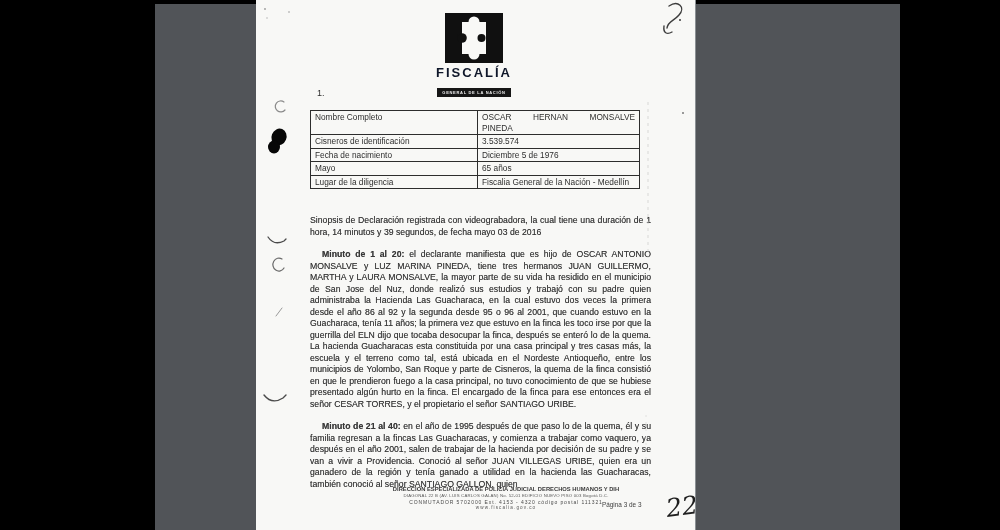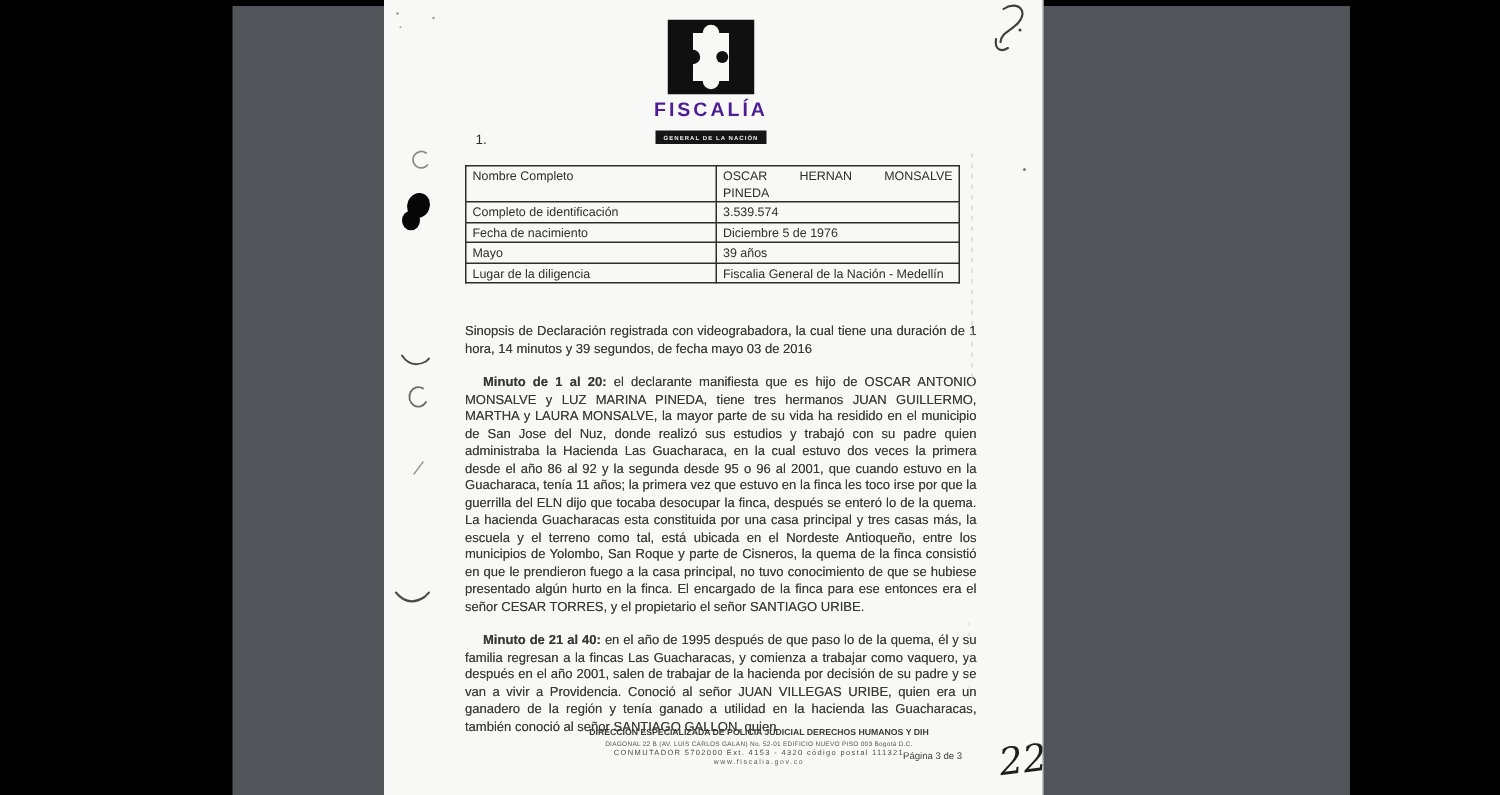--- a/index.html
+++ b/index.html
@@ -18,21 +18,21 @@
     position:absolute; left:256px; top:0; width:439px; height:530px;
     background:#f8f8f6;
     border-right:1px solid #8b9094;
     overflow:hidden;
     color:#3b3b3b;
   }
 
   
   .logo-wrap { position:absolute; left:158px; top:13px; width:120px; text-align:center; }
   .logo-square { display:block; margin:0 auto; }
-  .logo-title { font-size:13px; font-weight:bold; letter-spacing:2px; color:#4c1d95; margin-top:2px; }
+  .logo-title { font-size:13px; font-weight:bold; letter-spacing:2px; color:#0f172a; margin-top:2px; }
   .logo-bar {
     display:inline-block; background:#161616; color:#ececec;
     font-size:4px; font-weight:bold; letter-spacing:0.7px;
     padding:2px 5px; margin-top:1px;
   }
 
   .sec-num { position:absolute; left:61px; top:88px; font-size:9px; color:#2d2d2d; }
 
   
   .info-table {
@@ -97,30 +97,30 @@
 
   <div class="sec-num">1.</div>
 
   <table class="info-table">
     <tbody>
         <tr>
       <td class="col-label">Nombre Completo</td>
       <td class="cell-justify">OSCAR HERNAN MONSALVE PINEDA</td>
     </tr>
     <tr>
-      <td class="col-label">Completo de identificación</td>
+      <td class="col-label">Cisneros de identificación</td>
       <td>3.539.574</td>
     </tr>
     <tr>
       <td class="col-label">Fecha de nacimiento</td>
       <td>Diciembre 5 de 1976</td>
     </tr>
     <tr>
       <td class="col-label">Mayo</td>
-      <td>39 años</td>
+      <td>65 años</td>
     </tr>
     <tr>
       <td class="col-label">Lugar de la diligencia</td>
       <td>Fiscalia General de la Nación - Medellín</td>
     </tr>
   </tbody>
     </table>
 
   <div class="text-col">
     <p><span>Sinopsis de Declaración registrada con videograbadora, la cual tiene una duración de 1 hora, 14 minutos y 39 segundos, de fecha mayo 03 de 2016</span></p>

